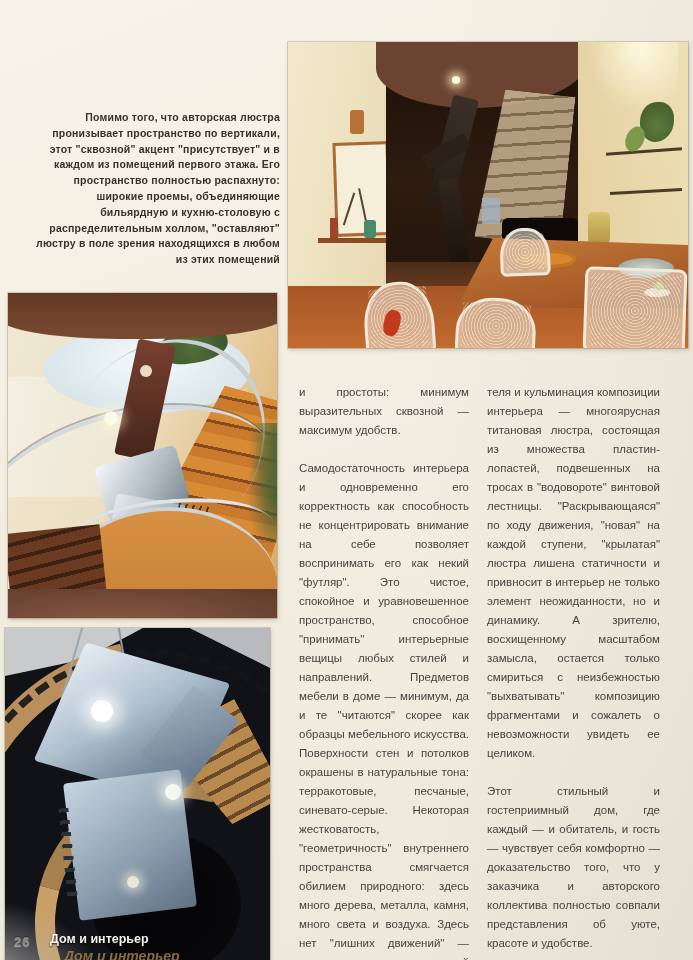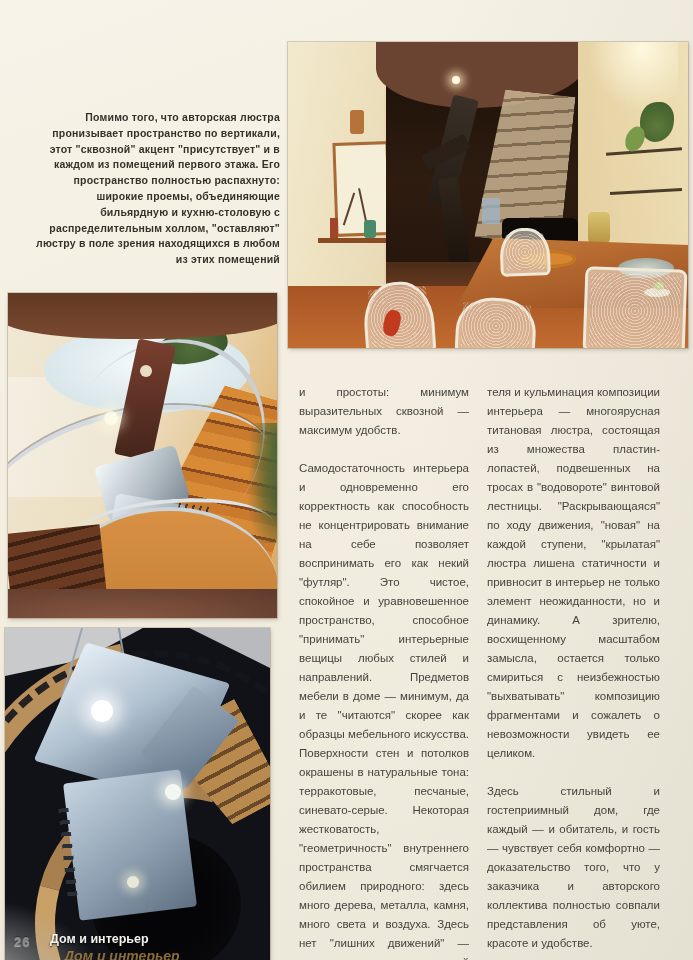--- a/index.html
+++ b/index.html
@@ -227,21 +227,21 @@
   </div>
 
   <div class="col col1">
     <p>и простоты: минимум выразительных сквозной — максимум удобств.</p>
     <p>Самодостаточность интерьера и одновременно его корректность как способность не концентрировать внимание на себе позволяет воспринимать его как некий "футляр". Это чистое, спокойное и уравновешенное пространство, способное "принимать" интерьерные вещицы любых стилей и направлений. Предметов мебели в доме — минимум, да и те "читаются" скорее как образцы мебельного искусства. Поверхности стен и потолков окрашены в натуральные тона: терракотовые, песчаные, синевато-серые. Некоторая жестковатость, "геометричность" внутреннего пространства смягчается обилием природного: здесь много дерева, металла, камня, много света и воздуха. Здесь нет "лишних движений" — витиеватости или навязчивой декоративности.</p>
 
   </div>
 
   <div class="col col2">
     <p>теля и кульминация композиции интерьера — многоярусная титановая люстра, состоящая из множества пластин-лопастей, подвешенных на тросах в "водовороте" винтовой лестницы. "Раскрывающаяся" по ходу движения, "новая" на каждой ступени, "крылатая" люстра лишена статичности и привносит в интерьер не только элемент неожиданности, но и динамику. А зрителю, восхищенному масштабом замысла, остается только смириться с неизбежностью "выхватывать" композицию фрагментами и сожалеть о невозможности увидеть ее целиком.</p>
-    <p>Здесь стильный и гостеприимный дом, где каждый — и обитатель, и гость — чувствует себя комфортно — доказательство того, что у заказчика и авторского коллектива полностью совпали представления об уюте, красоте и удобстве.</p>
+    <p>Этот стильный и гостеприимный дом, где каждый — и обитатель, и гость — чувствует себя комфортно — доказательство того, что у заказчика и авторского коллектива полностью совпали представления об уюте, красоте и удобстве.</p>
 
   </div>
 
   <div class="footer">
     <span class="page-num">26</span>
     <span class="mag-title">Дом и интерьер</span>
     <span class="mag-watermark">Дом и интерьер</span>
   </div>
 
 </div>

